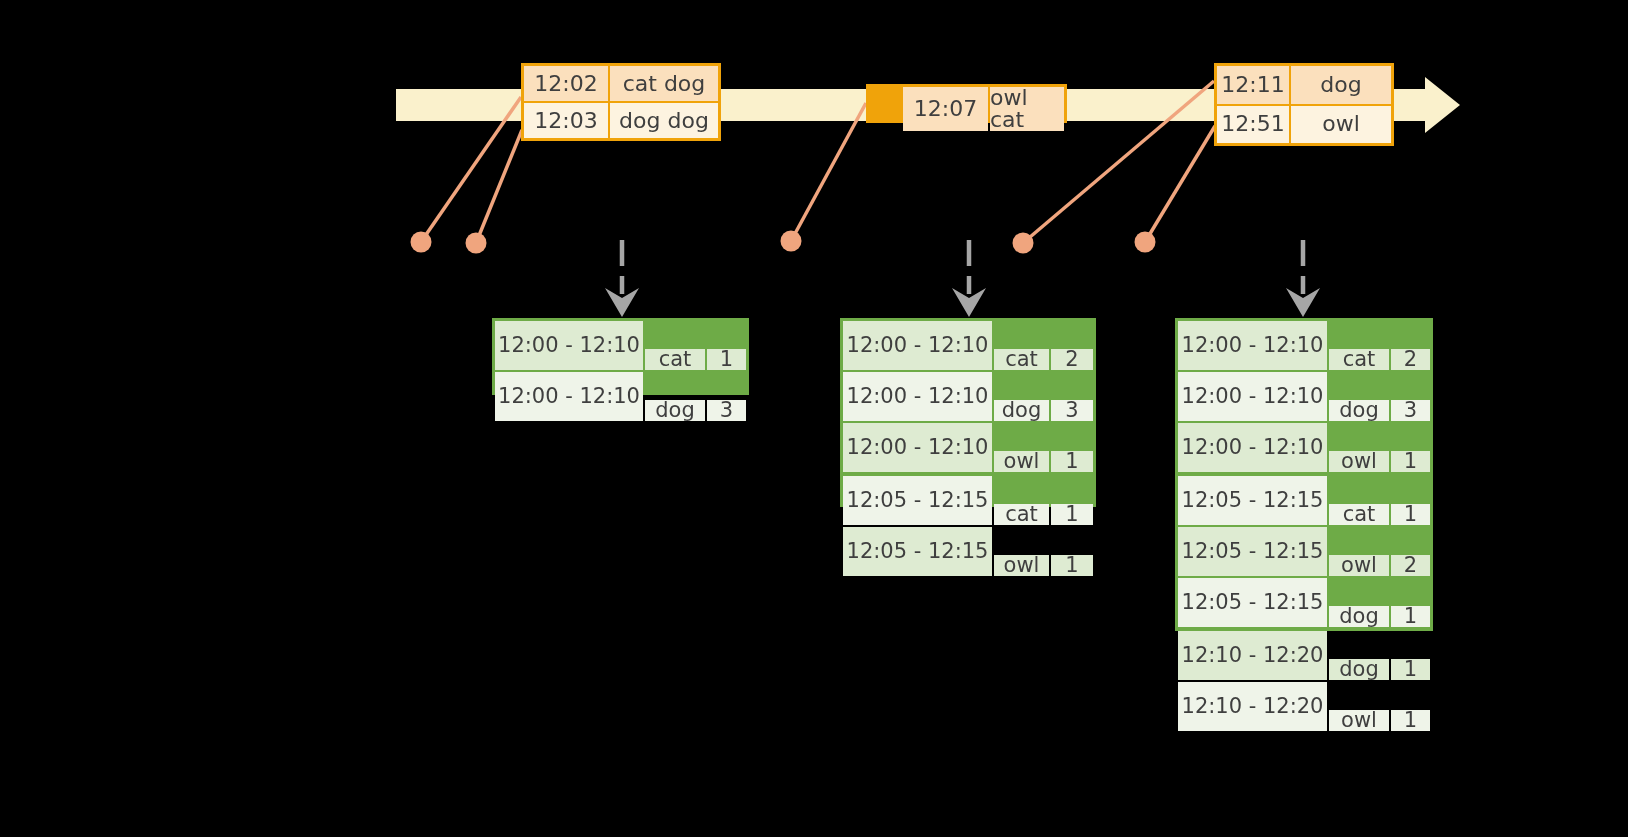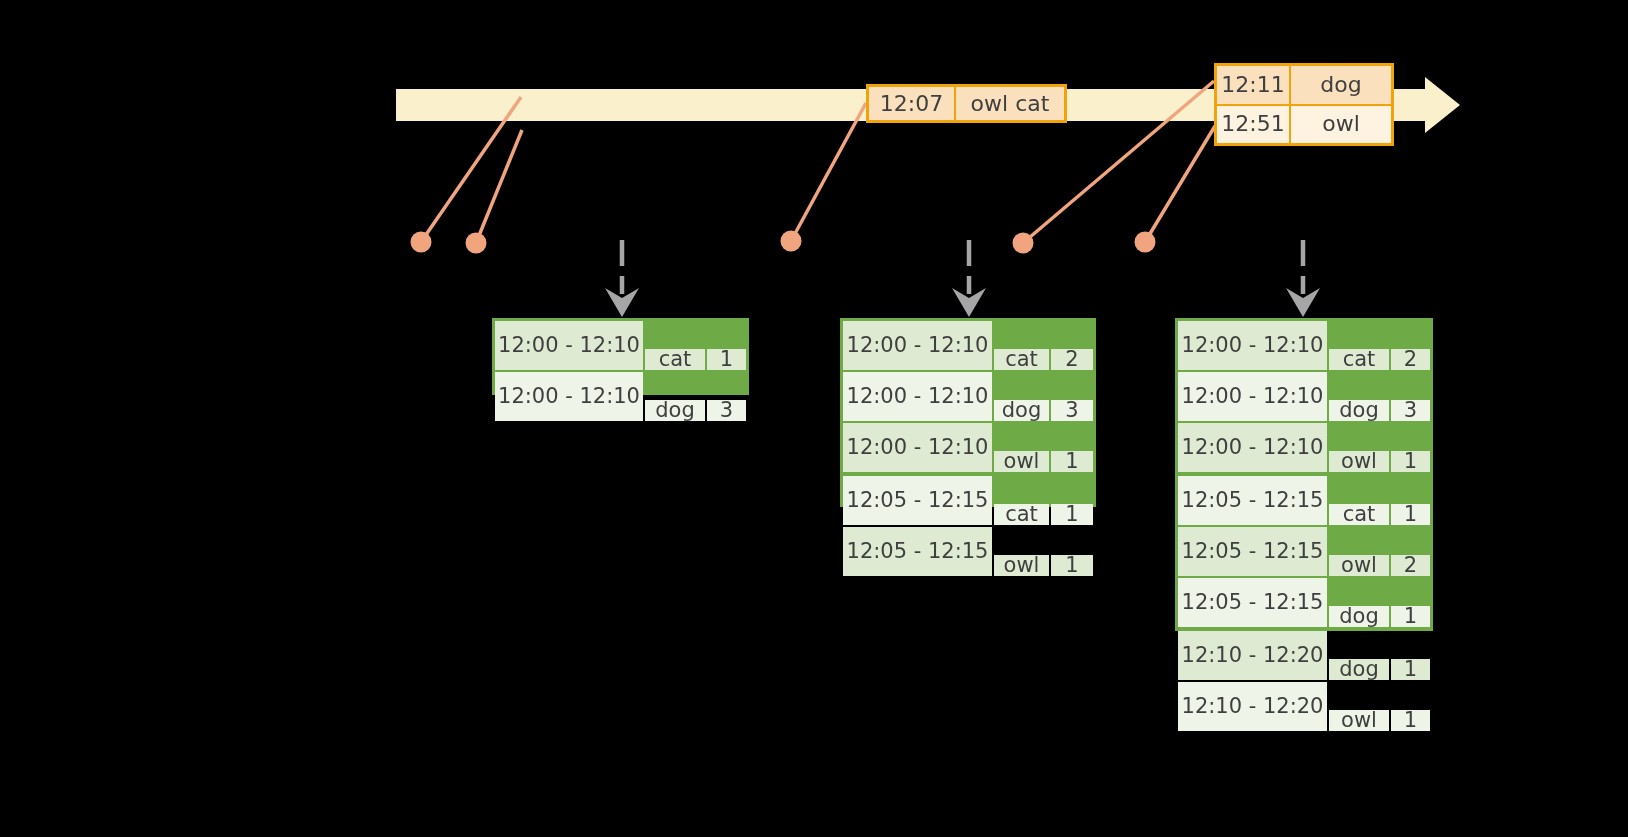--- a/index.html
+++ b/index.html
@@ -72,22 +72,32 @@
       <path d="M605,288 L622,317 L639,288 L622,298 Z" fill="#A6A6A6"></path>
 
       <line x1="969" y1="240" x2="969" y2="294" stroke="#A6A6A6" stroke-width="4.5" stroke-dasharray="26 10"></line>
       <path d="M952,288 L969,317 L986,288 L969,298 Z" fill="#A6A6A6"></path>
 
       <line x1="1303" y1="240" x2="1303" y2="294" stroke="#A6A6A6" stroke-width="4.5" stroke-dasharray="26 10"></line>
       <path d="M1286,288 L1303,317 L1320,288 L1303,298 Z" fill="#A6A6A6"></path>
     </g>
   </svg>
 
+  <div class="etable" style="left:521px;top:63px;width:200px;height:78px;">
+    <div class="erow dark">
+      <div class="ecell time" style="width:84px;">12:02</div>
+      <div class="ecell words">cat dog</div>
+    </div>
+    <div class="erow light">
+      <div class="ecell time" style="width:84px;">12:03</div>
+      <div class="ecell words">dog dog</div>
+    </div>
+  </div>
 
-  <div class="etable" style="left:866px;top:84px;width:201px;height:39px;">
+  <div class="etable" style="left:866px;top:84px;width:201px;height:39px;padding-left:34px;">
     <div class="erow dark">
       <div class="ecell time" style="width:85px;">12:07</div>
       <div class="ecell words">owl cat</div>
     </div>
   </div>
 
   <div class="etable" style="left:1214px;top:63px;width:180px;height:83px;">
     <div class="erow dark">
       <div class="ecell time" style="width:72px;">12:11</div>
       <div class="ecell words">dog</div>

